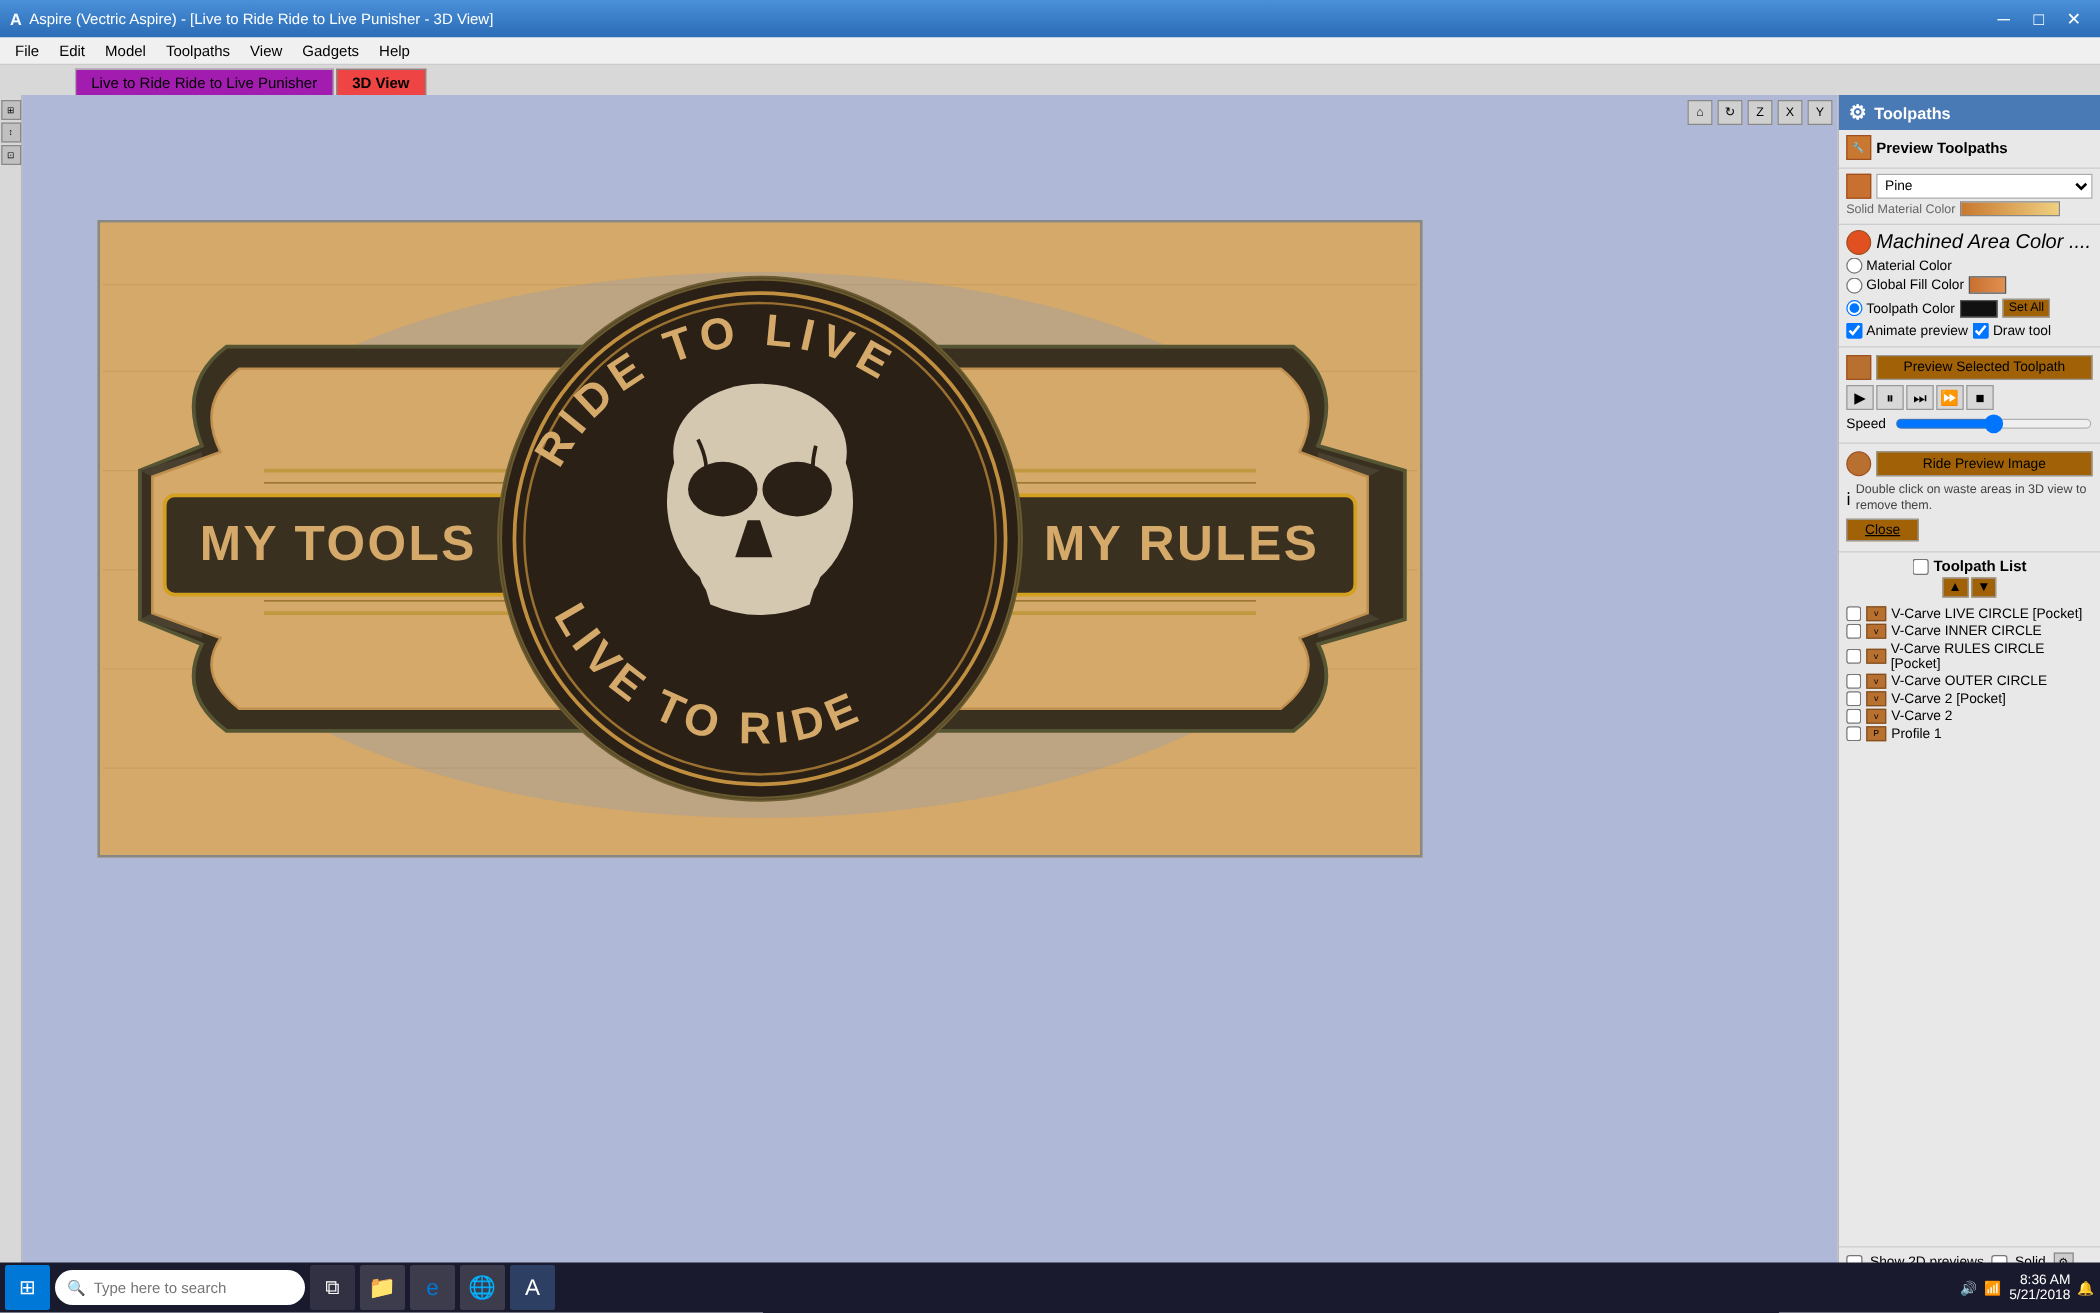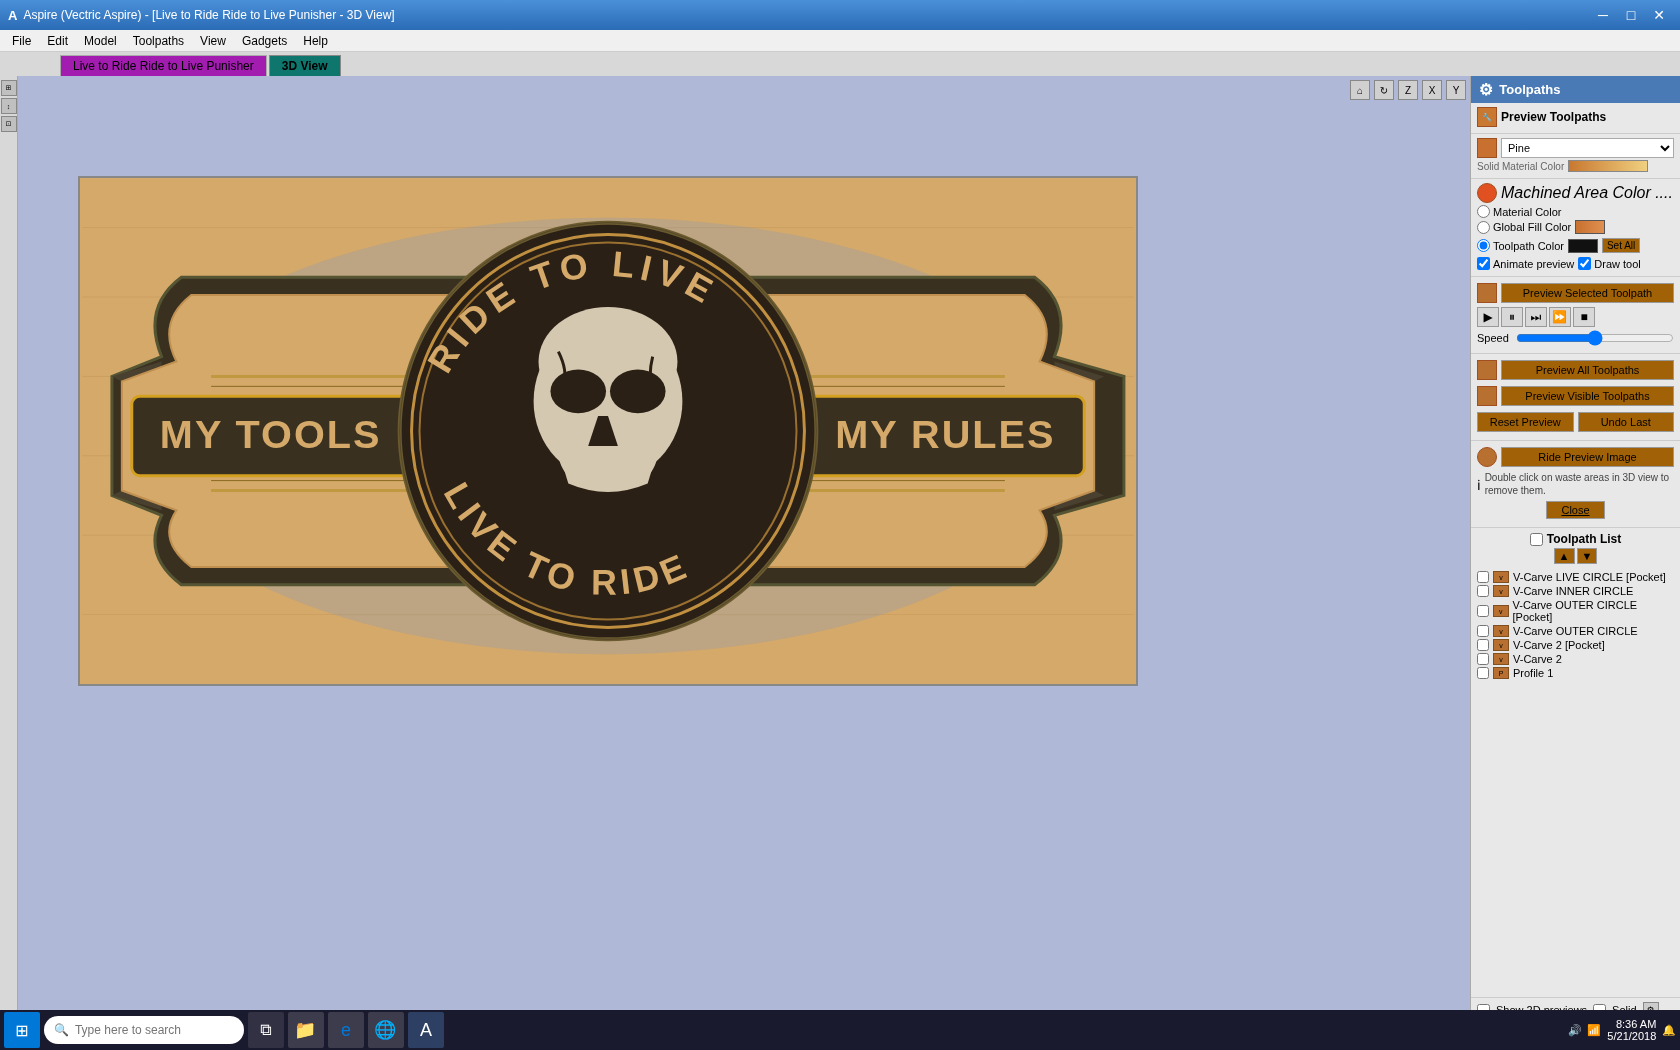--- a/index.html
+++ b/index.html
@@ -55,21 +55,21 @@
     .tab {
       padding: 3px 12px;
       font-size: 12px;
       cursor: pointer;
       border: 1px solid #aaa;
       border-bottom: none;
       background: #a21caf;
       margin-right: 2px;
     }
     .tab.active {
-      background: #0f766e;
+      background: #ef4444;
       font-weight: bold;
       border-color: #888;
     }
 
     
     #main-layout {
       display: flex;
       height: calc(1050px - 30px - 22px - 24px - 28px);
     }
 
@@ -557,45 +557,31 @@
         <button class="ctrl-btn">⏭</button>
         <button class="ctrl-btn">⏩</button>
         <button class="ctrl-btn">■</button>
       </div>
       <div class="panel-row">
         <span style="font-size:11px;width:35px;">Speed</span>
         <input type="range" class="speed-slider" style="flex: 1 1 0%;" value="50">
       </div>
     </div>
 
-    <div class="panel-section">
-      <div class="panel-row">
-        <div class="panel-icon" style="background:#b87030;"></div>
-        <button class="btn-panel btn-panel-wide" style="flex:1;">Preview All Toolpaths</button>
-      </div>
-      <div class="panel-row">
-        <div class="panel-icon" style="background:#b87030;"></div>
-        <button class="btn-panel btn-panel-wide" style="flex:1;">Preview Visible Toolpaths</button>
-      </div>
-      <div class="panel-row">
-        <button class="btn-panel" style="flex:1;">Reset Preview</button>
-        <button class="btn-panel" style="flex:1;">Undo Last</button>
-      </div>
-    </div>
 
     <div class="panel-section">
       <div class="panel-row">
         <div class="panel-icon" style="background:#b87030; border-radius:50%;"></div>
         <button class="btn-panel btn-panel-wide" style="flex:1;">Ride Preview Image</button>
       </div>
       <div class="panel-row">
         <span style="font-size:14px;">ℹ</span>
         <span style="font-size:10px; color:#444; line-height:1.3;">Double click on waste areas in 3D view to remove them.</span>
       </div>
-      <div class="panel-row" style="justify-content:center;text-decoration:underline;">
+      <div class="panel-row" style="justify-content:flex-start;text-decoration:underline;">
         <button class="btn-panel" style="padding:2px 14px;">Close</button>
       </div>
     </div>
 
     <div id="toolpath-list-section">
       <div id="toolpath-list-header">
         <div style="display:flex;align-items:center;gap:4px;">
           <input type="checkbox" style="">
           <span>Toolpath List</span>
         </div>
@@ -611,21 +597,21 @@
         <span>V-Carve LIVE CIRCLE [Pocket]</span>
       </div>
       <div class="toolpath-item">
         <input type="checkbox" class="tp-checkbox" style="">
         <div class="tp-icon">v</div>
         <span>V-Carve INNER CIRCLE</span>
       </div>
       <div class="toolpath-item">
         <input type="checkbox" class="tp-checkbox" style="">
         <div class="tp-icon">v</div>
-        <span>V-Carve OUTER CIRCLE [Pocket]</span>
+        <span>V-Carve RULES CIRCLE [Pocket]</span>
       </div>
       <div class="toolpath-item">
         <input type="checkbox" class="tp-checkbox" style="">
         <div class="tp-icon">v</div>
         <span>V-Carve OUTER CIRCLE</span>
       </div>
       <div class="toolpath-item">
         <input type="checkbox" class="tp-checkbox" style="">
         <div class="tp-icon">v</div>
         <span>V-Carve 2 [Pocket]</span>

